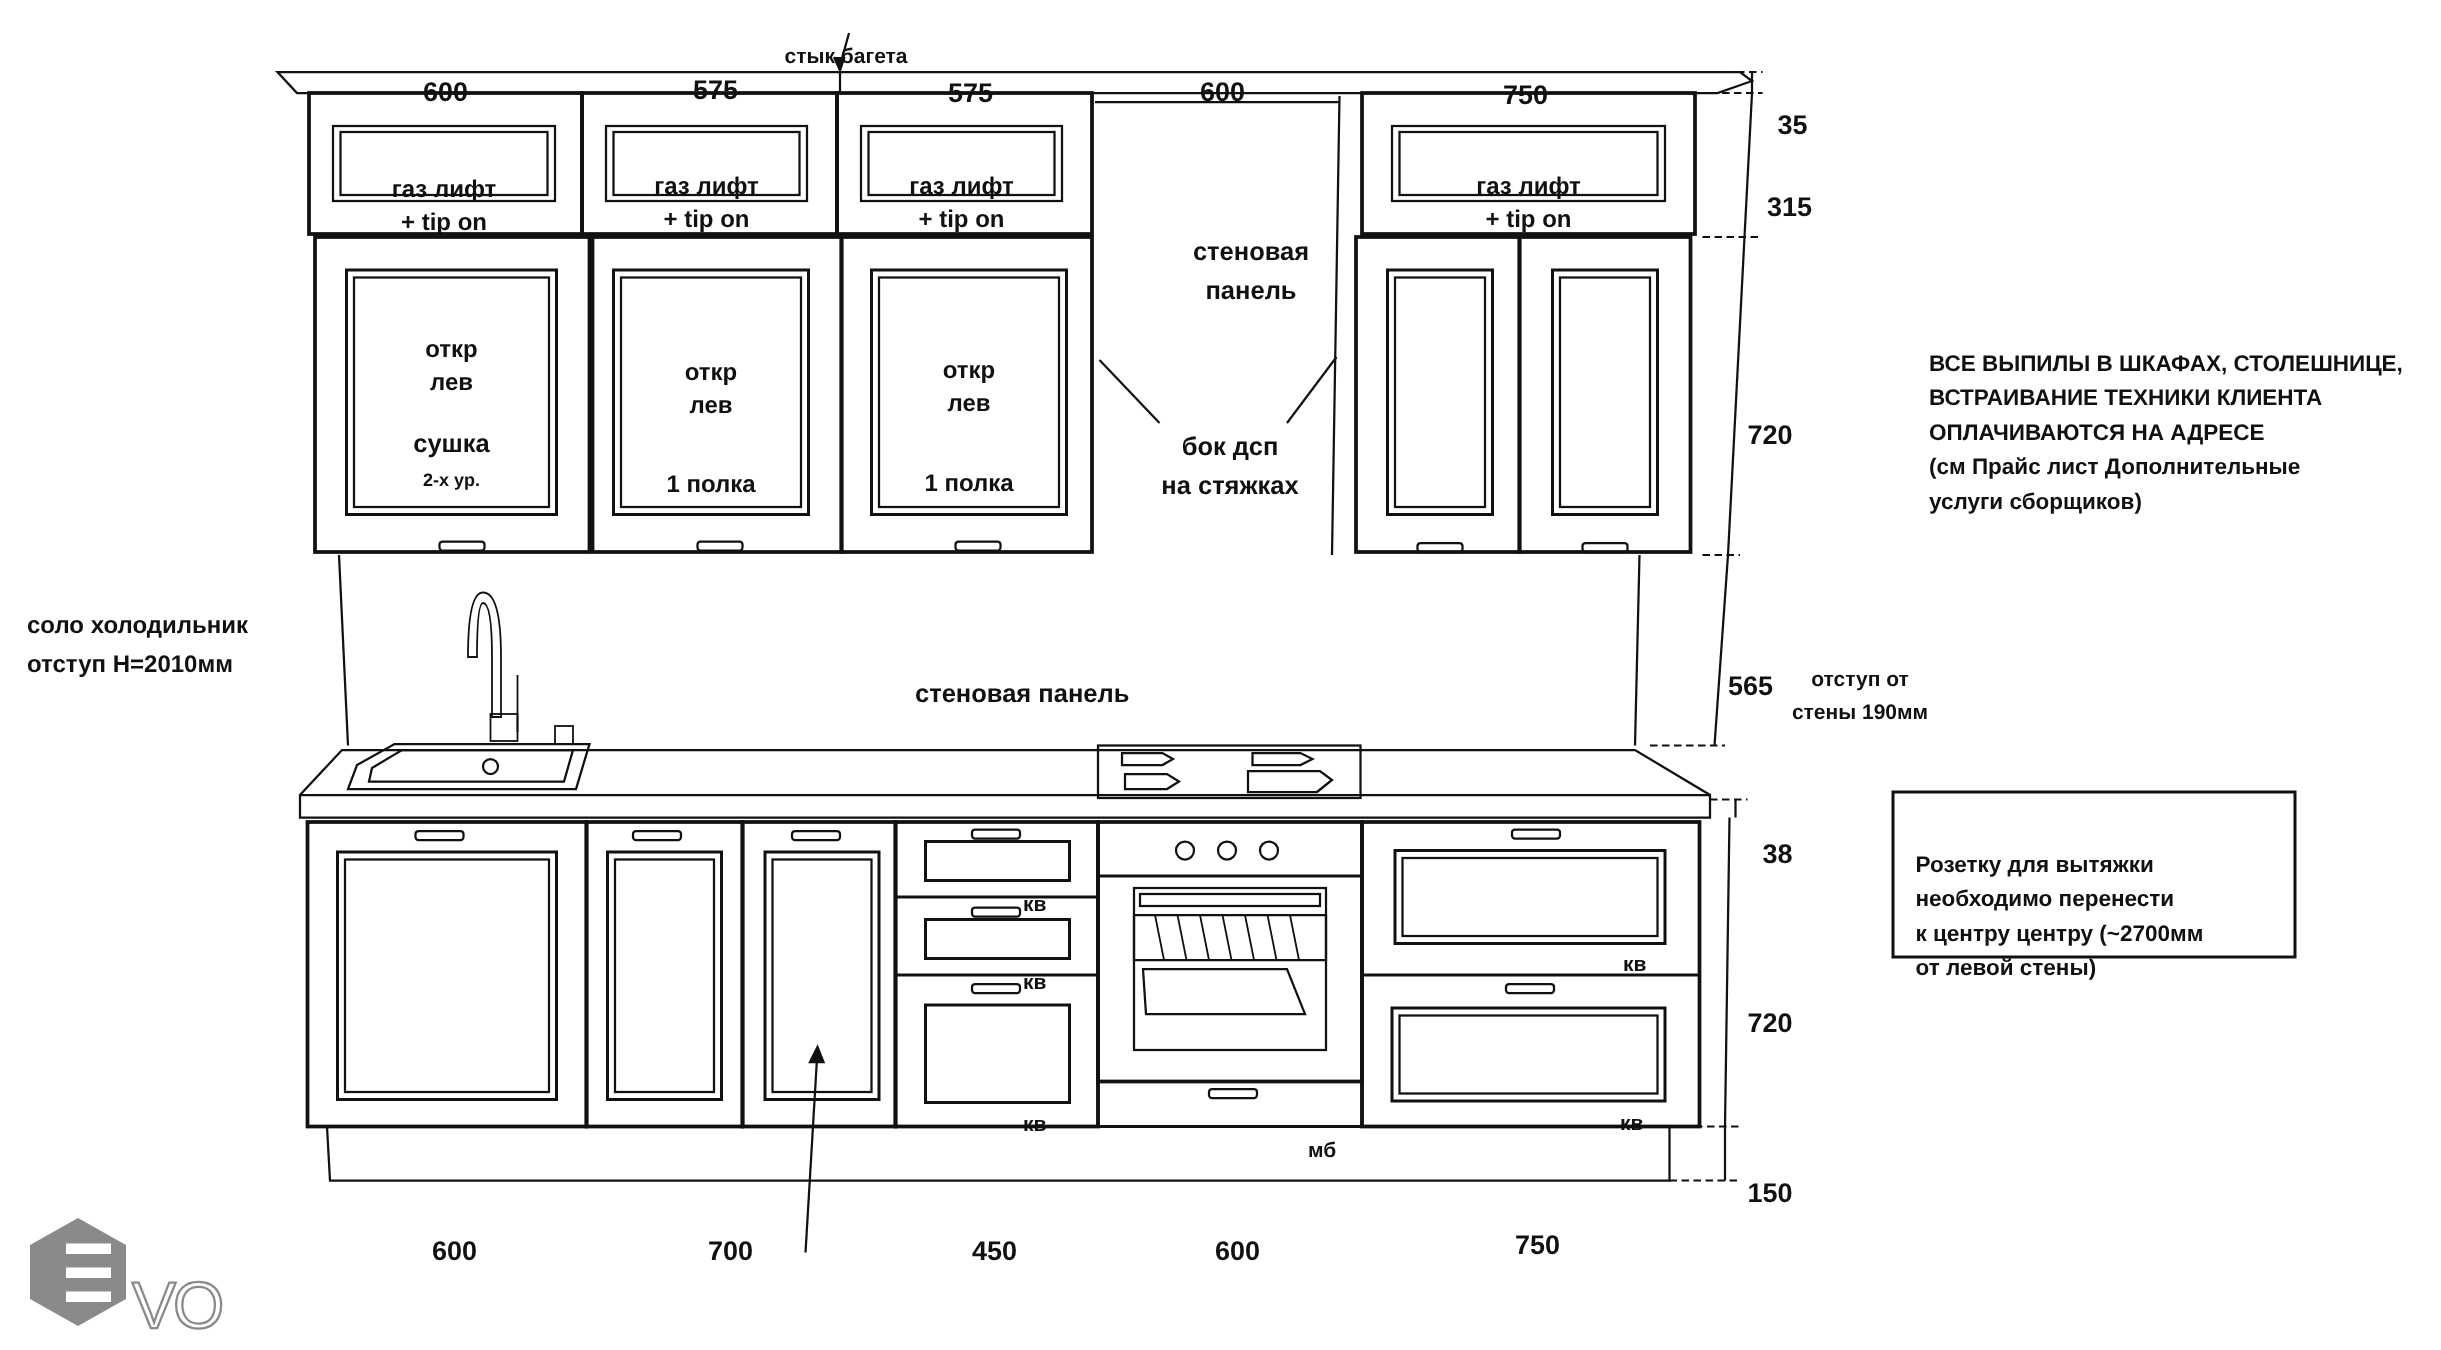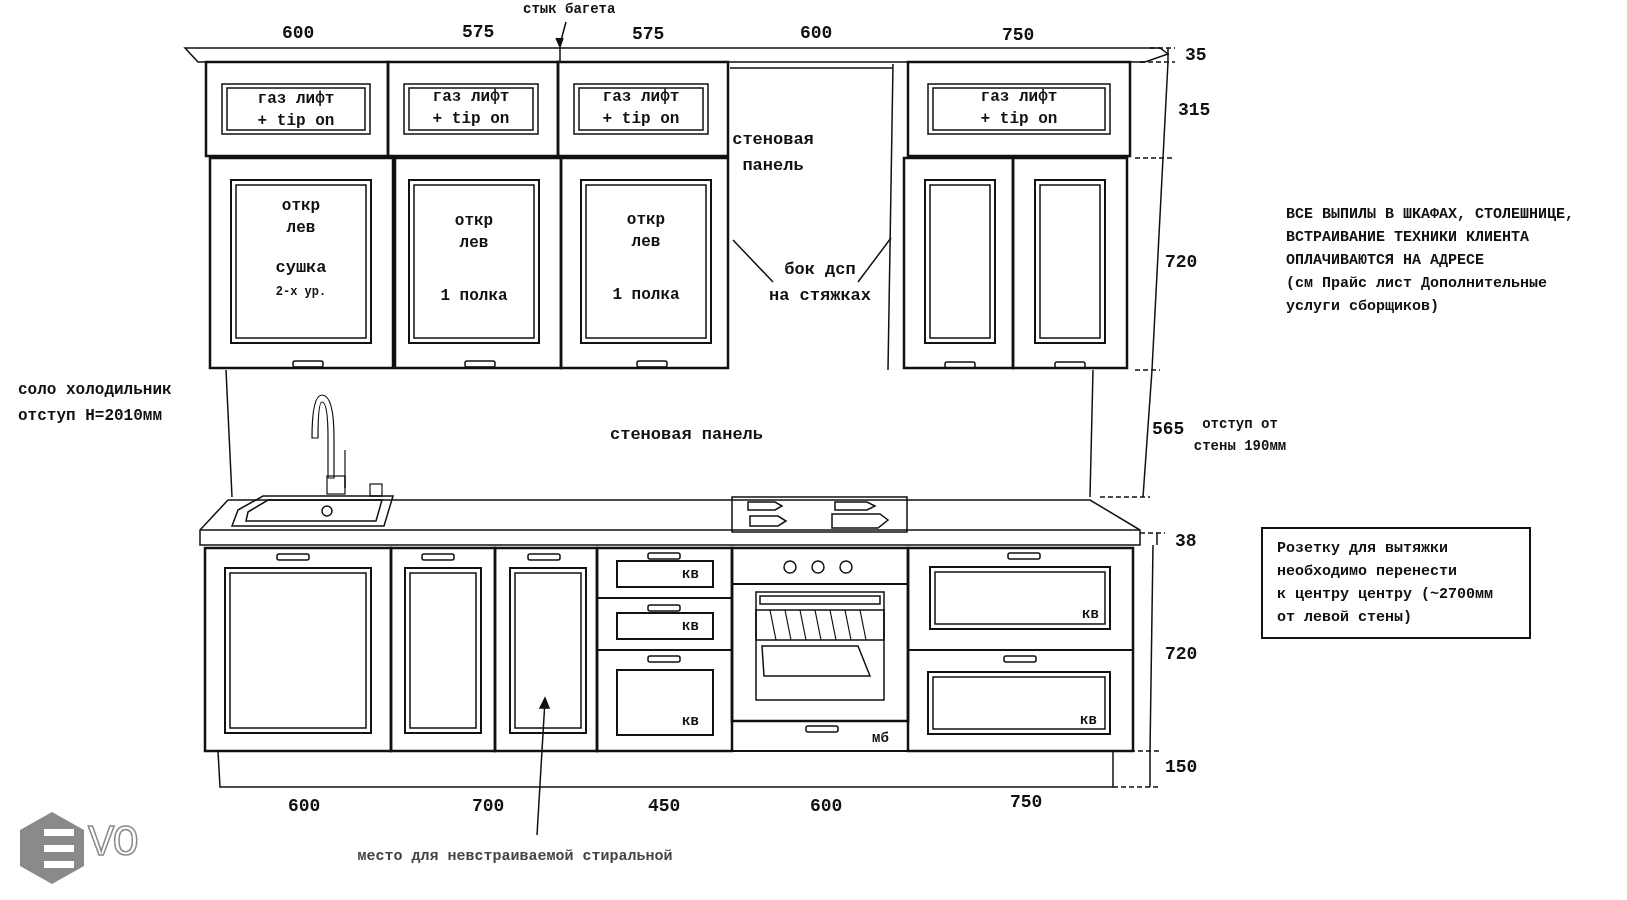--- a/index.html
+++ b/index.html
@@ -1,19 +1,19 @@
 <!DOCTYPE html>
 <html><head>
 <meta charset="utf-8">
 <style>
   html, body { margin:0; padding:0; background:#fff; }
   body { width:1627px; height:900px; position:relative; overflow:hidden;
          font-family:"Liberation Sans", sans-serif; color:#111; }
   #drawing { position:absolute; left:0; top:0; }
-  .t { position:absolute; font-family:Liberation Mono, monospace; font-weight:bold; color:#111; white-space:nowrap; }
+  .t { position:absolute; font-family:Liberation Sans, sans-serif; font-weight:bold; color:#111; white-space:nowrap;margin-top:28px; }
   .dim { font-size:18px; }
   .lbl { font-size:16px; text-align:center; line-height:22px; }
   .note { font-size:15px; line-height:23px; }
   .kv { font-size:14px; }
   .grey { color:#444; }
 </style>
 </head>
 <body>
 
 <svg id="drawing" width="1627" height="900" viewBox="0 0 1627 900">
@@ -198,21 +198,21 @@
     <div>+ tip on</div>
   </div>
 <div class="t lbl" style="left:574px;top:86px;width:134px">
   <div>газ лифт</div>
     <div>+ tip on</div>
   </div>
 <div class="t lbl" style="left:928px;top:86px;width:182px">
   <div>газ лифт</div>
     <div>+ tip on</div>
   </div>
-<div class="t lbl" style="left:703px;top:127px;width:140px;font-size:17px;line-height:26px">
+<div class="t lbl" style="left:764px;top:127px;width:140px;font-size:17px;line-height:26px">
   <div>стеновая</div>
     <div>панель</div>
   </div>
 <div class="t lbl" style="left:760px;top:257px;width:120px;font-size:17px;line-height:26px">
   <div>бок дсп</div>
     <div>на стяжках</div>
   </div>
 
 <div class="t lbl" style="left:236px;top:195px;width:130px">
   <div>откр</div>
@@ -261,16 +261,15 @@
 <div class="t kv" style="left:1080px;top:712px">кв</div>
 <div class="t kv" style="left:872px;top:730px">мб</div>
 
 <div class="t dim" style="left:288px;top:796px">600</div>
 <div class="t dim" style="left:472px;top:796px">700</div>
 <div class="t dim" style="left:648px;top:796px">450</div>
 <div class="t dim" style="left:810px;top:796px">600</div>
 <div class="t dim" style="left:1010px;top:792px">750</div>
 
 <div class="t lbl grey" style="left:340px;top:845px;width:350px;font-size:15px;line-height:24px">
-  <div>место для невстраиваемой стиральной</div>
   </div>
 
 <div class="t" style="left:88px;top:818px;font-size:44px;font-weight:normal;color:#fff;-webkit-text-stroke:1.5px #8a8a8a;letter-spacing:-2px">VO</div>
 
 </body></html>

